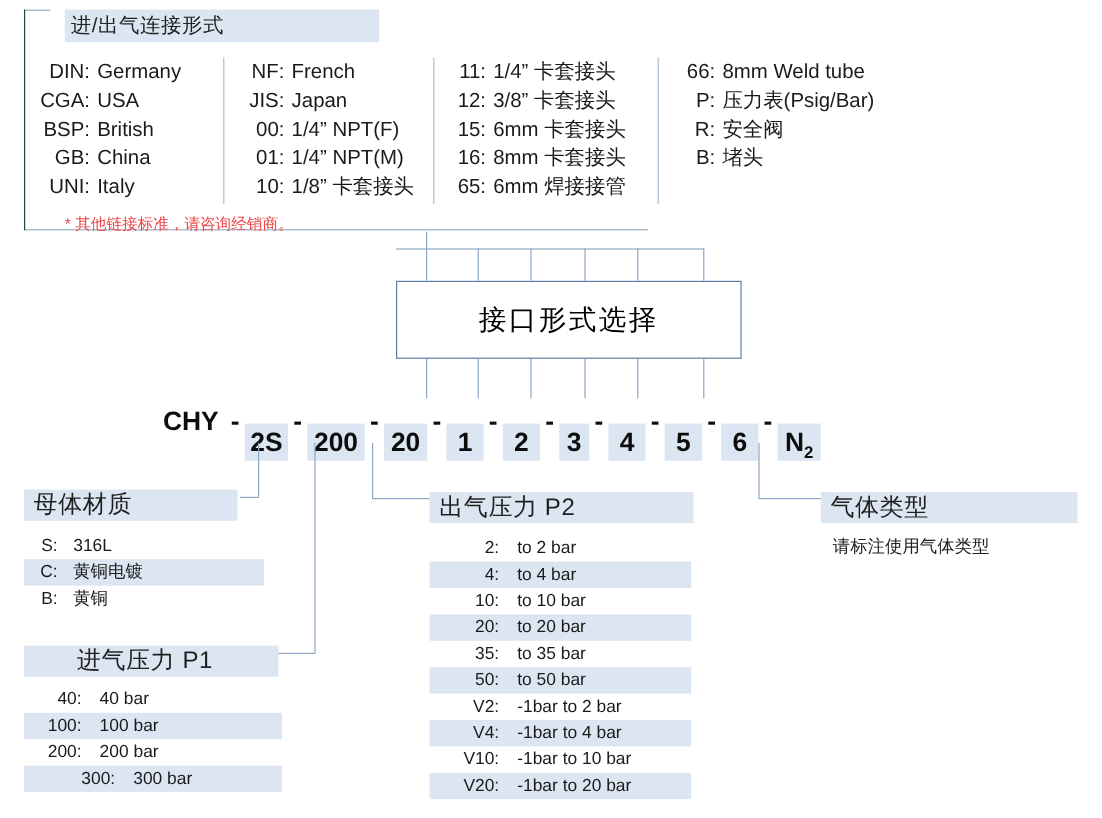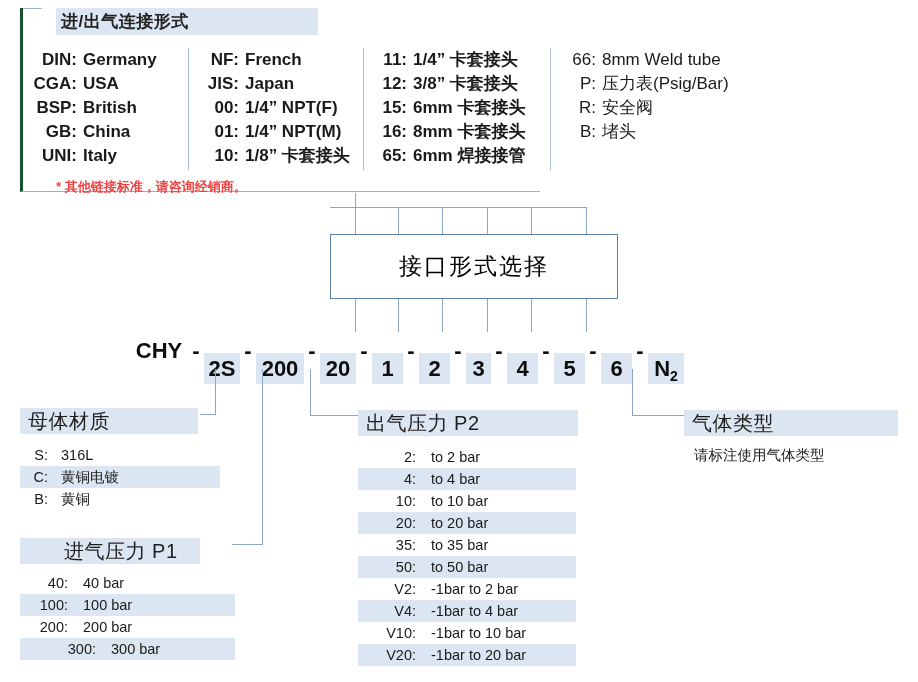--- a/index.html
+++ b/index.html
@@ -34,24 +34,23 @@
     background: #8ba7c4;
   }
 
   
   #conn-panel {
     position: absolute;
     left: 20px;
     top: 8px;
     width: 520px;
     height: 184px;
-    border-left: 3px solid #14532d;
+    border-left: 1px solid #14532d;
     border-bottom: 1px solid #9ab0c6;
     box-sizing: border-box;
-    font-weight: bold;
   }
   #conn-panel-topstub {
     position: absolute;
     left: 20px;
     top: 8px;
     width: 22px;
     height: 1px;
     background: #9ab0c6;
   }
   #conn-title {
@@ -352,21 +351,21 @@
     <div class="sec-row on">
       <span class="sec-key" style="width: 28px;">C:</span>
       <span class="sec-val" style="padding-left: 6px;">黄铜电镀</span>
     </div>
     <div class="sec-row">
       <span class="sec-key" style="width: 28px;">B:</span>
       <span class="sec-val" style="padding-left: 6px;">黄铜</span>
     </div>
   </div>
 
-<div class="sec-title" style="left:20px; top:538px; width:180px;padding-left:44px;">进气压力 P1</div>
+<div class="sec-title" style="left:20px; top:538px; width:212px;padding-left:44px;">进气压力 P1</div>
 <div class="sec-rows" id="rows-inlet-pressure" style="left:20px; top:572px; width:215px;">
     <div class="sec-row">
       <span class="sec-key" style="width: 48px;">40:</span>
       <span class="sec-val" style="padding-left: 8px;">40 bar</span>
     </div>
     <div class="sec-row on">
       <span class="sec-key" style="width: 48px;">100:</span>
       <span class="sec-val" style="padding-left: 8px;">100 bar</span>
     </div>
     <div class="sec-row">

